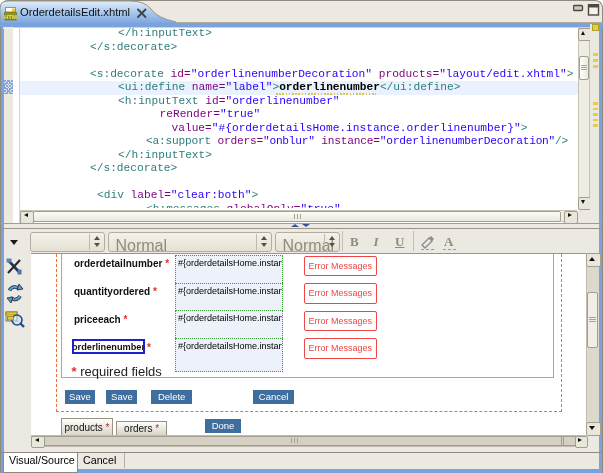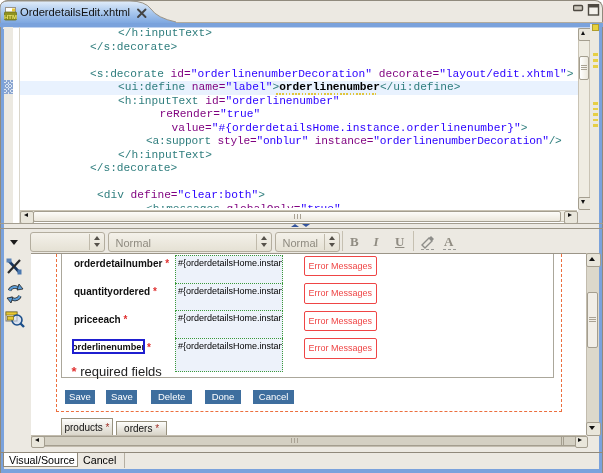--- a/index.html
+++ b/index.html
@@ -39,21 +39,21 @@
 #ehr{left:564px;top:210.5px;width:11.5px;height:11px;}
 #ehth{left:32.5px;top:210.5px;width:528px;height:11px;box-sizing:border-box;background:linear-gradient(#fdfcf9,#EBE7DC);}
 .grip{position:absolute;width:1.3px;height:5px;background:#a9a294;}
 
 #dotline{left:0;top:222.5px;width:603px;height:1px;background:#a39d8f;}
 #sashline{left:0;top:228.2px;width:603px;height:1.2px;background:#9a9486;}
 .sashtri{width:0;height:0;position:absolute;border-left:4px solid rgba(0,0,0,0);border-right:4px solid rgba(0,0,0,0);}
 
 #tbmenu{left:10px;top:239.5px;width:0;height:0;border-left:4.5px solid rgba(0,0,0,0);border-right:4.5px solid rgba(0,0,0,0);border-top:5px solid #1c1c1c;}
 .combo{position:absolute;top:232px;height:19.5px;background:linear-gradient(#F4F1EA,#E5E1D4);border:1px solid #b3ad9e;border-radius:3px;box-sizing:border-box;}
-.cotxt{position:absolute;top:237px;font-size:11px;color:#8f8b80;}
+.cotxt{position:absolute;top:237px;font-size:16px;color:#8f8b80;}
 .spin{position:absolute;top:233.5px;width:15px;height:16px;border-left:1px solid #c0baab;}
 .vsep{position:absolute;top:231px;width:1px;height:20px;background:#c6c0b1;}
 .tbt{position:absolute;top:234px;font-family:"Liberation Serif",serif;font-size:13px;color:#908c82;font-weight:bold;}
 .spin::before{content:"";position:absolute;left:4px;top:2.5px;border-left:3.2px solid rgba(0,0,0,0);border-right:3.2px solid rgba(0,0,0,0);border-bottom:4.2px solid #55514a;}
 .spin::after{content:"";position:absolute;left:4px;bottom:2.5px;border-left:3.2px solid rgba(0,0,0,0);border-right:3.2px solid rgba(0,0,0,0);border-top:4.2px solid #55514a;}
 
 #canvas{left:30.5px;top:252.5px;width:555px;height:182.5px;background:#fff;border-top:1px solid #9b9588;box-sizing:border-box;}
 #dashrect{left:56px;top:253.5px;width:505.5px;height:158px;border:1px dashed #EC6F3E;border-top:none;box-sizing:border-box;}
 #formbox{left:60.8px;top:253.5px;width:493.4px;height:124.5px;border:1px solid #ABA79B;border-top:none;box-sizing:border-box;}
 .flabel{position:absolute;font-size:10px;font-weight:bold;color:#111;white-space:nowrap;}
@@ -66,21 +66,21 @@
 #cvsb{left:585.5px;top:252.5px;width:13.5px;height:181px;background:#DCD8CB;border-left:1px solid #c2bcae;box-sizing:border-box;}
 #cvup{left:586px;top:252.5px;width:12.5px;height:12px;}
 #cvdn{left:586px;top:421.5px;width:12.5px;height:12px;}
 #cvth{left:586.5px;top:292px;width:11.5px;height:56px;background:#F1EEE7;border:1px solid #a49e8f;border-radius:2px;box-sizing:border-box;}
 #chsb{left:30.5px;top:435px;width:555px;height:11.5px;background:#E2DfD3;border:1px solid #c2bcae;box-sizing:border-box;}
 #chth{left:42.5px;top:435.5px;width:533px;height:10.5px;background:#D4D0C3;border:1px solid #a49e8f;box-sizing:border-box;}
 #chl{left:31px;top:435.5px;width:11.5px;height:10.5px;}
 #chr{left:574.5px;top:435.5px;width:11.5px;height:10.5px;}
 
 #btline{left:0;top:452px;width:603px;height:1px;background:#90897B;}
-.btab{position:absolute;top:452.5px;height:14px;font-size:10.7px;color:#000;box-sizing:border-box;}
+.btab{position:absolute;top:452.5px;height:20px;font-size:10.7px;color:#000;box-sizing:border-box;}
 </style></head>
 <body>
 <div id="frame" class="ab"></div>
 <div id="blL" class="ab"></div>
 <div id="blR" class="ab"></div>
 <div id="blB" class="ab"></div>
 <div id="tanline" class="ab"></div>
 <div id="blT" class="ab"></div>
 <div id="blTf" class="ab"></div>
 
@@ -114,29 +114,29 @@
  <rect x="15.5" y="0.5" width="10" height="3" fill="#4e4a42"></rect>
 </svg>
 
 <div id="ed" class="ab"></div>
 <div id="ruler" class="ab"></div>
 <div id="rmark" class="ab"></div>
 <div id="fold" class="ab"></div>
 <div id="curline" class="ab"></div>
 <div class="cl" style="left:118px;top:27px"><span class="t">&lt;/h:inputText&gt;</span></div>
 <div class="cl" style="left:90px;top:40.5px"><span class="t">&lt;/s:decorate&gt;</span></div>
-<div class="cl" style="left:90px;top:67.5px"><span class="t">&lt;s:decorate</span><span class="a"> id=</span><span class="v">"orderlinenumberDecoration"</span><span class="a"> decorate=</span><span class="v">"layout/edit.xhtml"</span><span class="t">&gt;</span></div>
+<div class="cl" style="left:90px;top:67.5px"><span class="t">&lt;s:decorate</span><span class="a"> id=</span><span class="v">"orderlinenumberDecoration"</span><span class="a"> products=</span><span class="v">"layout/edit.xhtml"</span><span class="t">&gt;</span></div>
 <div class="cl" style="left:118px;top:81px"><span class="t">&lt;ui:define</span><span class="a"> name=</span><span class="v">"label"</span><span class="t">&gt;</span><b>orderlinenumber</b><span class="t">&lt;/ui:define&gt;</span></div>
 <div class="cl" style="left:118px;top:94.5px"><span class="t">&lt;h:inputText</span><span class="a"> id=</span><span class="v">"orderlinenumber"</span></div>
 <div class="cl" style="left:159.5px;top:108px"><span class="a">reRender=</span><span class="v">"true"</span></div>
 <div class="cl" style="left:171.5px;top:121.5px"><span class="a">value=</span><span class="v">"#{orderdetailsHome.instance.orderlinenumber}"</span><span class="t">&gt;</span></div>
-<div class="cl" style="left:146px;top:135px;letter-spacing:-0.22px"><span class="t">&lt;a:support</span><span class="a"> style=</span><span class="v">"onblur"</span><span class="a"> instance=</span><span class="v">"orderlinenumberDecoration"</span><span class="t">/&gt;</span></div>
+<div class="cl" style="left:146px;top:135px;letter-spacing:-0.22px"><span class="t">&lt;a:support</span><span class="a"> orders=</span><span class="v">"onblur"</span><span class="a"> instance=</span><span class="v">"orderlinenumberDecoration"</span><span class="t">/&gt;</span></div>
 <div class="cl" style="left:118px;top:148.5px"><span class="t">&lt;/h:inputText&gt;</span></div>
 <div class="cl" style="left:90px;top:162px"><span class="t">&lt;/s:decorate&gt;</span></div>
-<div class="cl" style="left:97px;top:189px"><span class="t">&lt;div</span><span class="a"> define=</span><span class="v">"clear:both"</span><span class="t">&gt;</span></div>
+<div class="cl" style="left:97px;top:189px"><span class="t">&lt;div</span><span class="a"> label=</span><span class="v">"clear:both"</span><span class="t">&gt;</span></div>
 <div class="cl" style="left:146px;top:203px;height:4.5px;overflow:hidden"><span class="t">&lt;h:messages</span><span class="a"> globalOnly=</span><span class="v">"true"</span></div>
 <div id="squig" class="ab"></div>
 
 <div id="evsb" class="ab"></div>
 <div id="evup" class="ab sbbtn"></div>
 <div class="tri" style="left:581.2px;top:31px;border-left:2.8px solid rgba(0,0,0,0);border-right:2.8px solid rgba(0,0,0,0);border-bottom:4.5px solid #111;"></div>
 <div id="evdn" class="ab sbbtn"></div>
 <div class="tri" style="left:581.2px;top:200px;border-left:2.8px solid rgba(0,0,0,0);border-right:2.8px solid rgba(0,0,0,0);border-top:4.5px solid #111;"></div>
 <div id="evth" class="ab sbthumb"></div>
 <div class="ab" style="left:580.5px;top:65px;width:6px;height:1px;background:#a9a294"></div>
@@ -231,21 +231,21 @@
 <div class="finput" style="top:310.4px">#{orderdetailsHome.instan</div>
 <div class="finput" style="top:338.1px">#{orderdetailsHome.instan</div>
 <div class="ferr" style="top:255.5px">Error Messages</div>
 <div class="ferr" style="top:283px">Error Messages</div>
 <div class="ferr" style="top:310.5px">Error Messages</div>
 <div class="ferr" style="top:338px">Error Messages</div>
 <div class="ab" style="left:71.5px;top:363.5px;font-size:13px;color:#222;"><span class="fstar">*</span> required fields</div>
 <div class="btn" style="left:64.6px;width:30.7px;">Save</div>
 <div class="btn" style="left:106.4px;width:31.1px;">Save</div>
 <div class="btn" style="left:151px;width:41.3px;">Delete</div>
-<div class="btn" style="left:204.9px;width:36.2px;">Done</div>
+<div class="btn" style="left:204.9px;width:36.2px;margin-top:29px;">Done</div>
 <div class="btn" style="left:252.7px;width:41.8px;">Cancel</div>
 <div class="ptab" style="left:60.9px;top:417.5px;width:52.2px;height:19px;line-height:18px;">products <span style="color:#a03028">*</span></div>
 <div class="ptab" style="left:116.1px;top:421.3px;width:51px;height:15.2px;line-height:14px;">orders <span style="color:#a03028">*</span></div>
 
 <div id="cvsb" class="ab"></div>
 <div id="cvup" class="ab sbbtn"></div>
 <div class="tri" style="left:589.2px;top:256.5px;border-left:3px solid rgba(0,0,0,0);border-right:3px solid rgba(0,0,0,0);border-bottom:4.8px solid #111;"></div>
 <div id="cvdn" class="ab sbbtn"></div>
 <div class="tri" style="left:589.2px;top:425.5px;border-left:3px solid rgba(0,0,0,0);border-right:3px solid rgba(0,0,0,0);border-top:4.8px solid #111;"></div>
 <div id="cvth" class="ab"></div>

